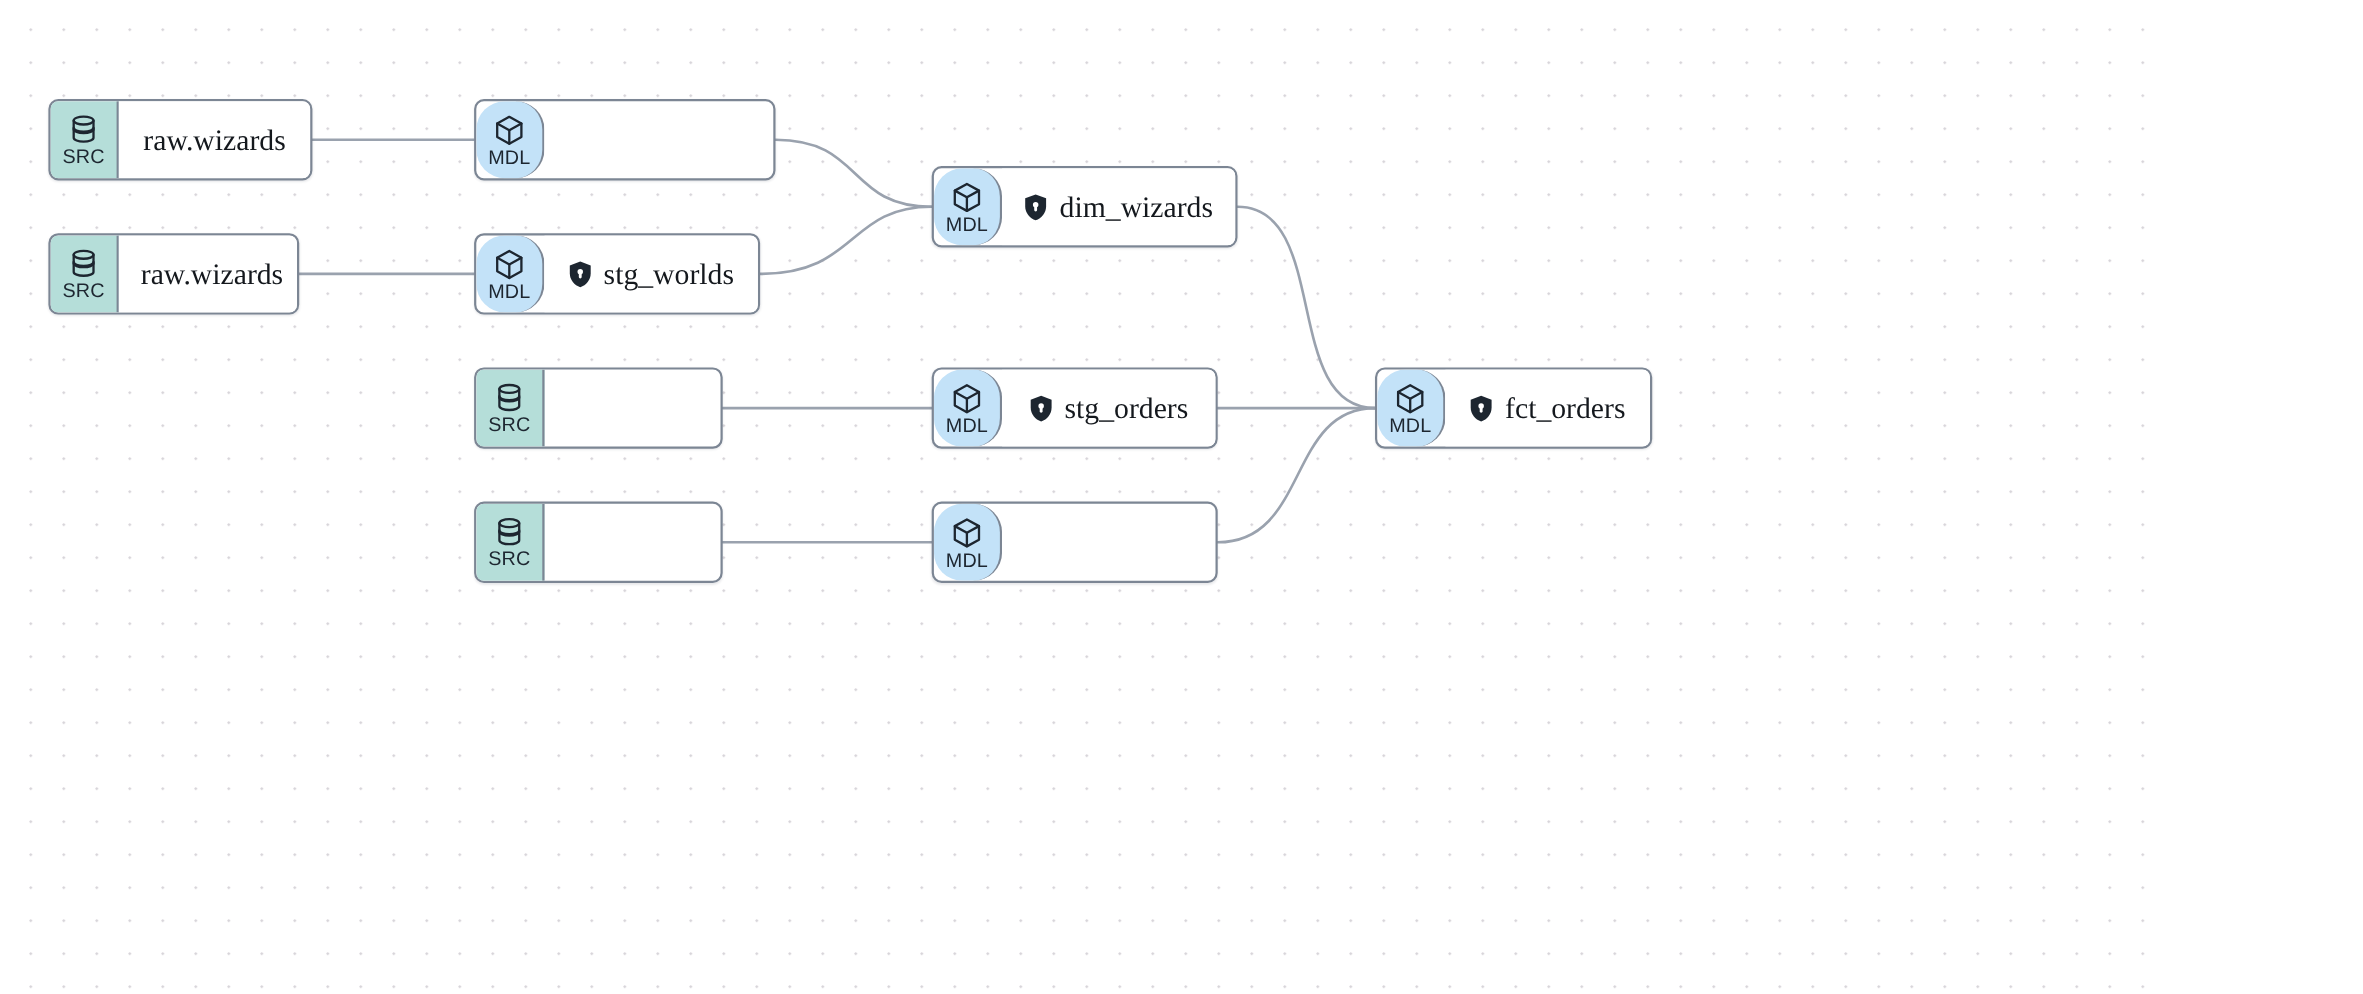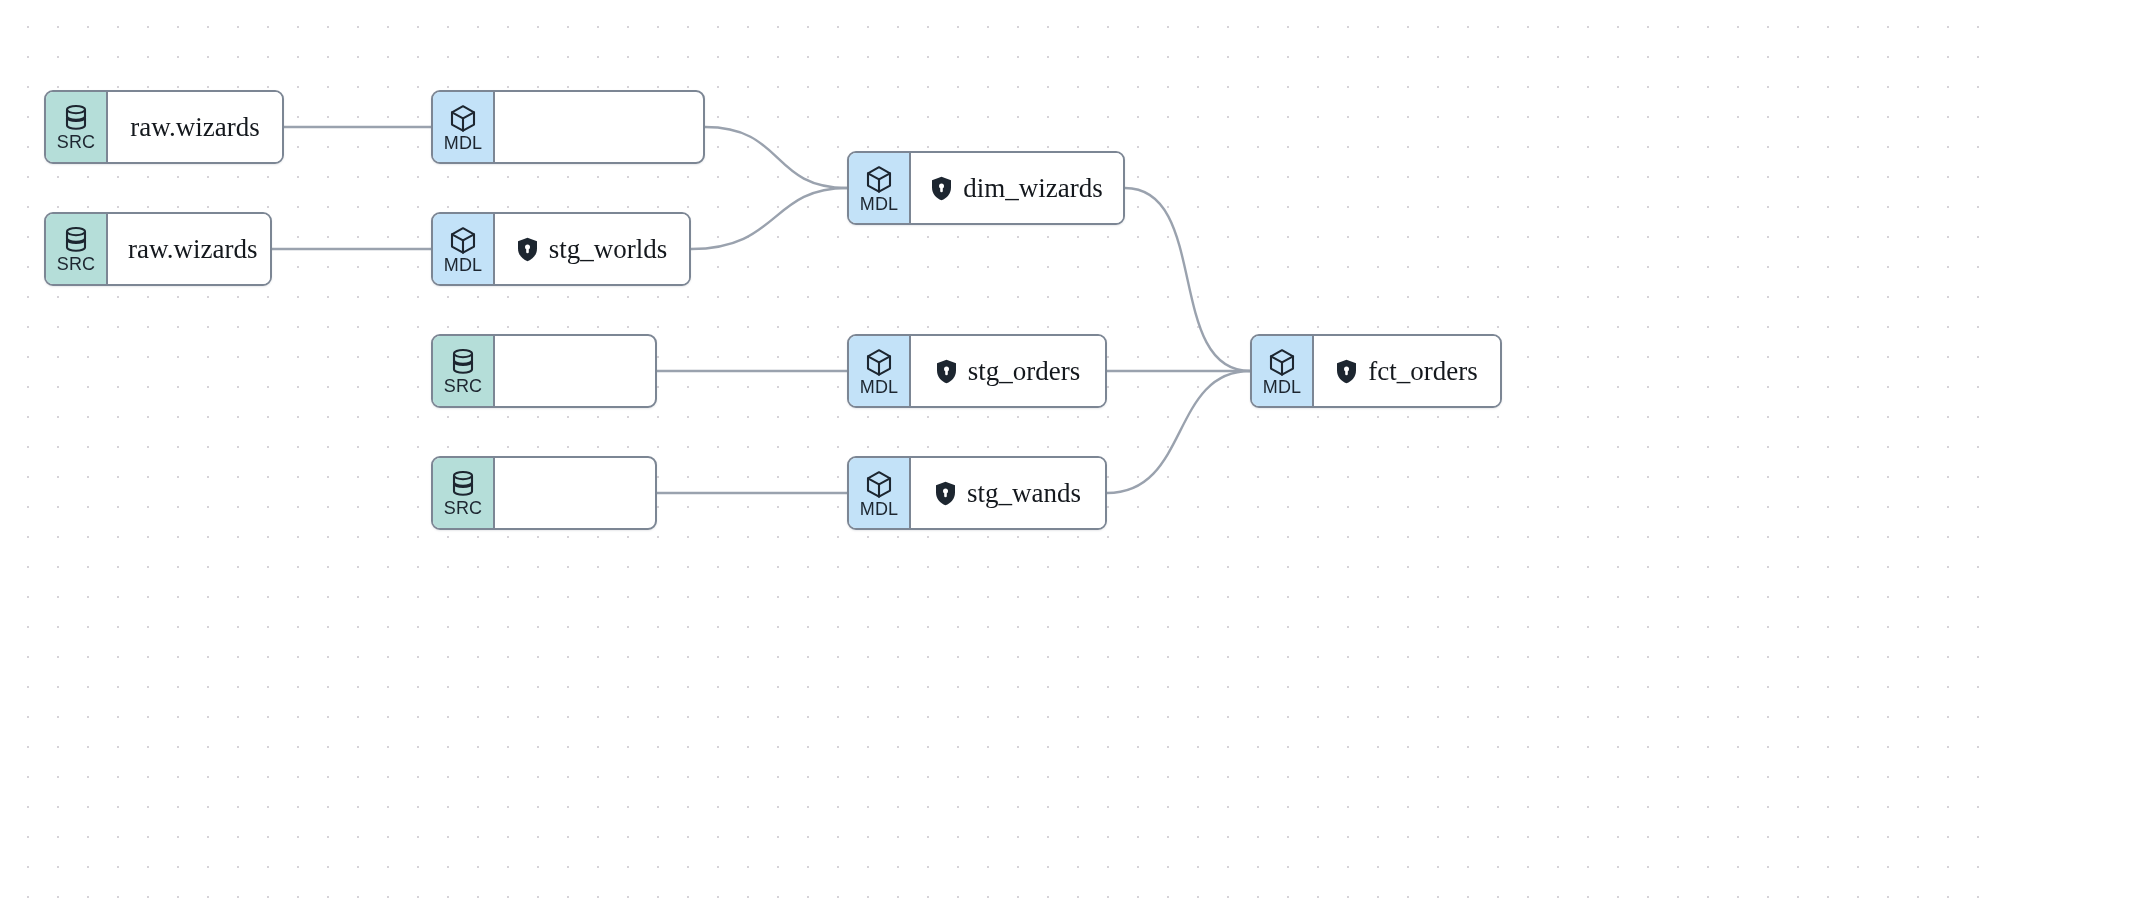--- a/index.html
+++ b/index.html
@@ -10,21 +10,20 @@
   #canvas {
     position: relative;
     width: 1956px;
     height: 904px;
     background-color: #ffffff;
     background-image: radial-gradient(circle, #d6d3d8 1.2px, transparent 1.3px);
     background-size: 30px 30px;
     background-position: 13px 12px;
     overflow: hidden;
     font-family: "Liberation Sans", sans-serif;
-    padding-left: 24px;
   }
   #edge-layer {
     position: absolute;
     left: 0;
     top: 0;
     width: 2148px;
     height: 904px;
     pointer-events: none;
   }
   .edge-path {
@@ -51,21 +50,21 @@
     display: flex;
     flex-direction: column;
     align-items: center;
     justify-content: center;
     gap: 1px;
     border-right: 2px solid #7c8694;
     box-sizing: border-box;
     padding: 6px 0 5px 0;
   }
   .badge-src { background: #b5ded9; }
-  .badge-mdl { background: #c3e2f8; }
+  .badge-mdl { background: #c3e2f8; border-radius: 26px; }
   .badge svg { display: block; }
   .badge-text {
     font-size: 18px;
     line-height: 1;
     color: #1d2630;
     letter-spacing: 0.1px;
     font-family: "Liberation Sans", sans-serif;
   }
   .node-body {
     flex: 1 1 auto;
@@ -218,30 +217,20 @@
         <div class="badge badge-mdl" style="background: rgb(195, 226, 248);">
           <span>
             <svg class="mdl-glyph" width="28" height="29" viewBox="0 0 28 29" fill="none" stroke="#1d2630" stroke-width="2.1" stroke-linecap="round" stroke-linejoin="round">
               <path d="M14 2.2 L 25 8.3 L 25 20.6 L 14 26.7 L 3 20.6 L 3 8.3 Z"></path>
               <path d="M3 8.3 L 14 14.4 L 25 8.3"></path>
               <path d="M14 14.4 L 14 26.7"></path>
             </svg>
           </span>
           <span class="badge-text">MDL</span>
         </div>
-        <div class="node-body">
-          <span style="display: flex;">
-            <svg class="shield-icon" width="21" height="25" viewBox="0 0 21 25">
-              <path d="M10.5 0.8 L 20 4.3 V 11.4 C 20 17.6 15.9 22.2 10.5 24.2 C 5.1 22.2 1 17.6 1 11.4 V 4.3 Z" fill="#1d2630"></path>
-              <circle cx="10.5" cy="10.1" r="2.5" fill="#ffffff"></circle>
-              <rect x="9.2" y="10.6" width="2.6" height="5.6" rx="1.3" fill="#ffffff"></rect>
-            </svg>
-          </span>
-          <span class="node-label">stg_wands</span>
-        </div>
       </div>
       <div class="node" style="left: 847px; top: 151px; width: 278px; height: 74px;">
         <div class="badge badge-mdl" style="background: rgb(195, 226, 248);">
           <span>
             <svg class="mdl-glyph" width="28" height="29" viewBox="0 0 28 29" fill="none" stroke="#1d2630" stroke-width="2.1" stroke-linecap="round" stroke-linejoin="round">
               <path d="M14 2.2 L 25 8.3 L 25 20.6 L 14 26.7 L 3 20.6 L 3 8.3 Z"></path>
               <path d="M3 8.3 L 14 14.4 L 25 8.3"></path>
               <path d="M14 14.4 L 14 26.7"></path>
             </svg>
           </span>

